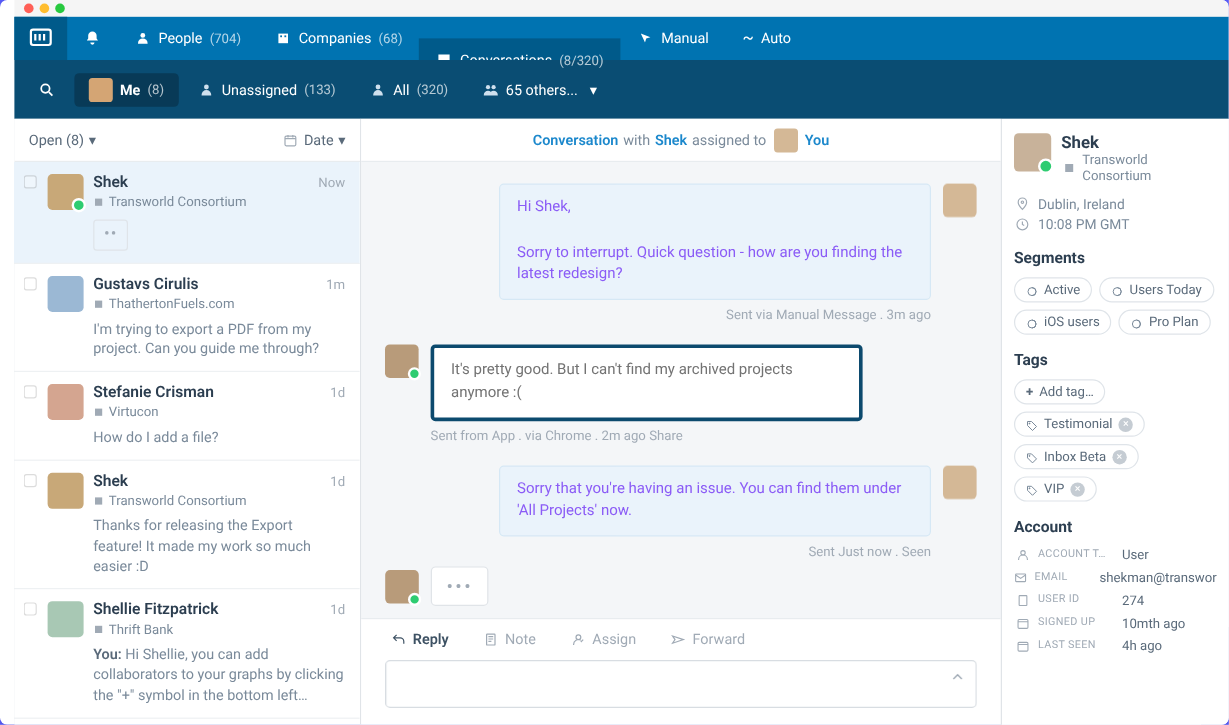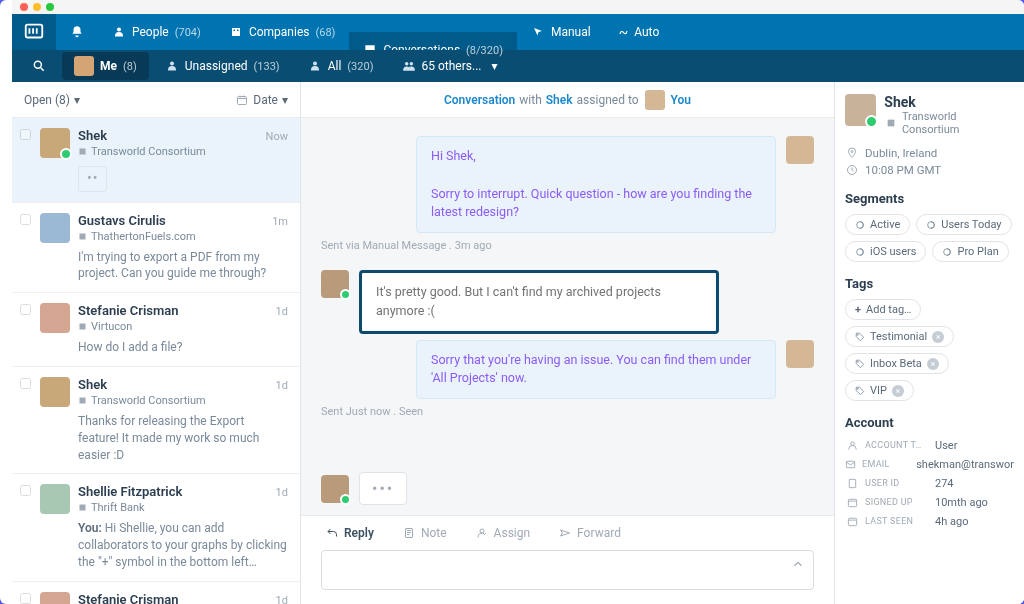--- a/index.html
+++ b/index.html
@@ -10,21 +10,21 @@
 .dot.red { background: #ff5f56; } .dot.yellow { background: #ffbd2e; } .dot.green { background: #27c93f; }
 
 .nav1 { height: 36px; background: #0073b1; display: flex; align-items: center; color: #fff; font-size: 12px; }
 .logo { width: 44px; height: 36px; background: #005a8a; display: flex; align-items: center; justify-content: center; }
 .logo svg { width: 22px; height: 22px; }
 .nav1-item { padding: 0 14px; height: 36px; display: flex; align-items: center; gap: 6px; cursor: pointer; }
 .nav1-item.active { background: #005a8a; margin-top: 36px; }
 .nav1-count { opacity: 0.7; font-size: 11px; }
 .icon { width: 14px; height: 14px; display: inline-flex; align-items: center; justify-content: center; }
 
-.nav2 { height: 32px; background: #0a4d73; display: flex; align-items: center; color: #fff; font-size: 12px; padding: 0 8px; gap: 4px; }
+.nav2 { height: 49px; background: #0a4d73; display: flex; align-items: center; color: #fff; font-size: 12px; padding: 0 8px; gap: 4px; }
 .nav2-item { padding: 0 12px; height: 38px; display: flex; align-items: center; gap: 6px; cursor: pointer; }
 .nav2-item.active { background: #083a57; border-radius: 4px; height: 28px; }
 .pill-avatar { width: 20px; height: 20px; border-radius: 3px; background: #d4a574; }
 
 .main { flex: 1; display: flex; overflow: hidden; background: #f0f2f5; }
 .col-left { width: 289px; background: #fff; border-right: 1px solid #e0e4e8; display: flex; flex-direction: column; }
 .col-mid { flex: 1; display: flex; flex-direction: column; background: #f4f6f8; }
 .col-right { width: 190px; background: #fff; border-left: 1px solid #e0e4e8; padding: 12px 10px; overflow-y: auto; font-size: 12px; }
 
 .lhead { height: 36px; display: flex; align-items: center; justify-content: space-between; padding: 0 12px; border-bottom: 1px solid #e8ecef; font-size: 12px; color: #5a6a7a; }
@@ -51,21 +51,21 @@
 
 .msgs { flex: 1; overflow-y: auto; padding: 18px 20px 8px; }
 .msg-row { display: flex; gap: 10px; margin-bottom: 6px; }
 .msg-row.right { flex-direction: row-reverse; }
 .msg-avatar { width: 28px; height: 28px; border-radius: 4px; background: #c8b29a; flex-shrink: 0; position: relative; }
 .msg-avatar.presence::after { content: ''; position: absolute; width: 7px; height: 7px; background: #2ecc71; border: 2px solid #fff; border-radius: 50%; bottom: -2px; right: -2px; }
 .bubble { max-width: 360px; padding: 10px 14px; border-radius: 4px; font-size: 12.5px; line-height: 1.5; }
 .bubble.blue { background: #eaf3fb; border: 1px solid #d6e8f5; color: #8b5cf6; }
 .bubble.white { background: #fff; border: 3px solid #0c4a6e; color: #737373; }
 .msg-meta { font-size: 11px; color: #a0aab5; margin: 4px 0 18px; }
-.msg-meta.right { text-align: left; padding-right: 38px; }
+.msg-meta.right { text-align: right; padding-right: 38px; }
 .msg-meta.left { padding-left: 38px; }
 
 .typing { display: flex; gap: 10px; padding: 0 20px 10px; align-items: center; }
 .typing-dots { background: #fff; border: 1px solid #e0e4e8; border-radius: 4px; padding: 6px 12px; font-size: 16px; color: #a0aab5; letter-spacing: 2px; }
 
 .composer { background: #fff; border-top: 1px solid #e8ecef; padding: 0 20px 14px; }
 .composer-tabs { display: flex; gap: 28px; padding: 10px 4px; font-size: 12px; color: #a0aab5; }
 .composer-tab { display: flex; align-items: center; gap: 5px; cursor: pointer; }
 .composer-tab.active { color: #3d5163; font-weight: 600; }
 .composer-box { border: 1px solid #d8dde2; border-radius: 4px; min-height: 40px; padding: 8px; position: relative; }
@@ -73,21 +73,21 @@
 
 .prof-head { display: flex; gap: 8px; margin-bottom: 10px; }
 .prof-avatar { width: 32px; height: 32px; border-radius: 4px; background: #c8b29a; position: relative; }
 .prof-avatar::after { content: ''; position: absolute; width: 9px; height: 9px; background: #2ecc71; border: 2px solid #fff; border-radius: 50%; bottom: -2px; right: -2px; }
 .prof-name { font-weight: 700; font-size: 14px; color: #2c3e50; }
 .prof-org { font-size: 11px; color: #7a8a9a; display: flex; align-items: center; gap: 4px; }
 .prof-row { color: #7a8a9a; font-size: 11.5px; display: flex; align-items: center; gap: 6px; margin: 3px 0; }
 
 .sec-title { font-weight: 700; color: #2c3e50; margin: 14px 0 8px; font-size: 13px; }
 .chips { display: flex; flex-wrap: wrap; gap: 6px; }
-.chip { border: 1px solid #dfe4e9; border-radius: 14px; padding: 3px 9px; font-size: 11px; color: #5a6a7a; display: inline-flex; align-items: center; gap: 5px; cursor: pointer; background: #fff; }
+.chip { border: 1px solid #dfe4e9; border-radius: 14px; padding: 3px 9px; font-size: 11px; color: #5a6a7a; display: inline-flex; align-items: flex-end; gap: 5px; cursor: pointer; background: #fff; }
 .chip .x { width: 12px; height: 12px; background: #c5ccd3; border-radius: 50%; color: #fff; font-size: 9px; display: inline-flex; align-items: center; justify-content: center; }
 
 .acct-row { display: flex; gap: 6px; align-items: center; margin: 5px 0; font-size: 11px; }
 .acct-label { color: #a0aab5; text-transform: uppercase; font-size: 9px; letter-spacing: 0.3px; width: 64px; overflow: hidden; text-overflow: ellipsis; white-space: nowrap; }
 .acct-val { color: #5a6a7a; }
 
 svg { display: block; }
 .muted-icon { color: #a0aab5; }
 </style>
 </head>
@@ -320,20 +320,21 @@
       <div class="msgs" id="msgs">
           <div class="msg-row right">
             <div class="msg-avatar" style="background:#d4b896"></div>
             <div class="bubble blue">Hi Shek,<br><br>Sorry to interrupt. Quick question - how are you finding the latest redesign?</div>
           </div>
           <div class="msg-meta right">Sent via Manual Message . 3m ago</div>
           <div class="msg-row left">
             <div class="msg-avatar presence" style="background:#b89b7a"></div>
             <div class="bubble white">It's pretty good. But I can't find my archived projects anymore :(</div>
           </div>
+          <div class="msg-meta left">Sent from App . via Chrome . 2m ago Share</div>
           <div class="msg-row right">
             <div class="msg-avatar" style="background:#d4b896"></div>
             <div class="bubble blue">Sorry that you're having an issue. You can find them under 'All Projects' now.</div>
           </div>
           <div class="msg-meta right">Sent Just now . Seen</div>
         </div>
       <div class="typing">
         <div class="msg-avatar presence" style="background:#b89b7a"></div>
         <div class="typing-dots">•••</div>
       </div>

